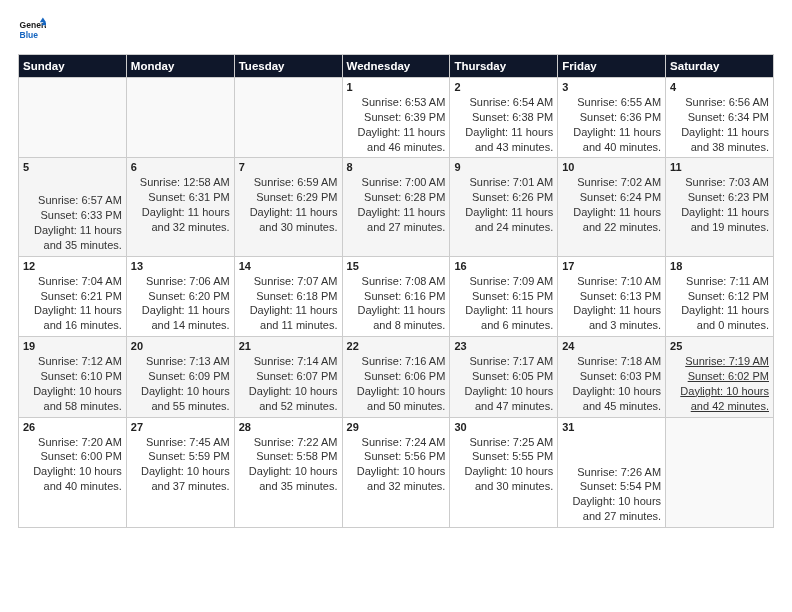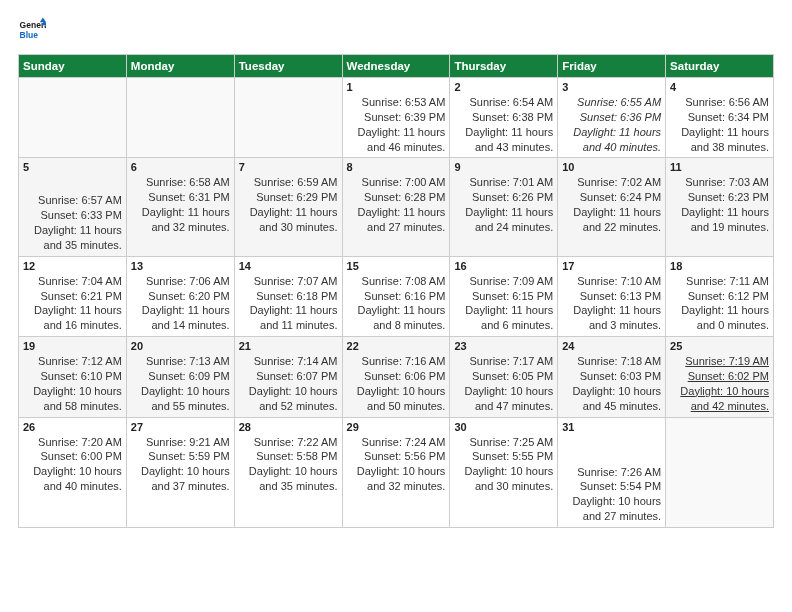--- a/index.html
+++ b/index.html
@@ -44,21 +44,21 @@
       font-size: 13px;
       color: #444;
       margin-top: 2px;
     }
     .calendar {
       width: 100%;
       border-collapse: collapse;
       table-layout: fixed;
     }
     .calendar thead tr th {
-      background: #15803d;
+      background: #0f172a;
       color: #fff;
       font-size: 11.5px;
       font-weight: bold;
       padding: 5px 4px;
       text-align: left;
       border: 1px solid #ccc;
     }
     .calendar tbody tr td {
       border: 1px solid #ccc;
       vertical-align: top;
@@ -131,21 +131,21 @@
           </td>
           <td>
             <div class="day-number">2</div>
             <div class="day-info" style="white-space: pre-line;">Sunrise: 6:54 AM
 Sunset: 6:38 PM
 Daylight: 11 hours
 and 43 minutes.</div>
           </td>
           <td>
             <div class="day-number">3</div>
-            <div class="day-info" style="white-space: pre-line; font-style: italic;">Sunrise: 6:55 AM
+            <div class="day-info" style="white-space: pre-line;">Sunrise: 6:55 AM
 Sunset: 6:36 PM
 Daylight: 11 hours
 and 40 minutes.</div>
           </td>
           <td>
             <div class="day-number">4</div>
             <div class="day-info" style="white-space: pre-line;">Sunrise: 6:56 AM
 Sunset: 6:34 PM
 Daylight: 11 hours
 and 38 minutes.</div>
@@ -154,21 +154,21 @@
         <tr>
           <td>
             <div class="day-number">5</div>
             <div class="day-info" style="white-space: pre-line; margin-top: 20px;">Sunrise: 6:57 AM
 Sunset: 6:33 PM
 Daylight: 11 hours
 and 35 minutes.</div>
           </td>
           <td>
             <div class="day-number">6</div>
-            <div class="day-info" style="white-space: pre-line;">Sunrise: 6:58 AM
+            <div class="day-info" style="white-space: pre-line;">Sunrise: 12:58 AM
 Sunset: 6:31 PM
 Daylight: 11 hours
 and 32 minutes.</div>
           </td>
           <td>
             <div class="day-number">7</div>
             <div class="day-info" style="white-space: pre-line;">Sunrise: 6:59 AM
 Sunset: 6:29 PM
 Daylight: 11 hours
 and 30 minutes.</div>
@@ -307,21 +307,21 @@
         <tr>
           <td>
             <div class="day-number">26</div>
             <div class="day-info" style="white-space: pre-line;">Sunrise: 7:20 AM
 Sunset: 6:00 PM
 Daylight: 10 hours
 and 40 minutes.</div>
           </td>
           <td>
             <div class="day-number">27</div>
-            <div class="day-info" style="white-space: pre-line;">Sunrise: 9:21 AM
+            <div class="day-info" style="white-space: pre-line;">Sunrise: 7:45 AM
 Sunset: 5:59 PM
 Daylight: 10 hours
 and 37 minutes.</div>
           </td>
           <td>
             <div class="day-number">28</div>
             <div class="day-info" style="white-space: pre-line;">Sunrise: 7:22 AM
 Sunset: 5:58 PM
 Daylight: 10 hours
 and 35 minutes.</div>

